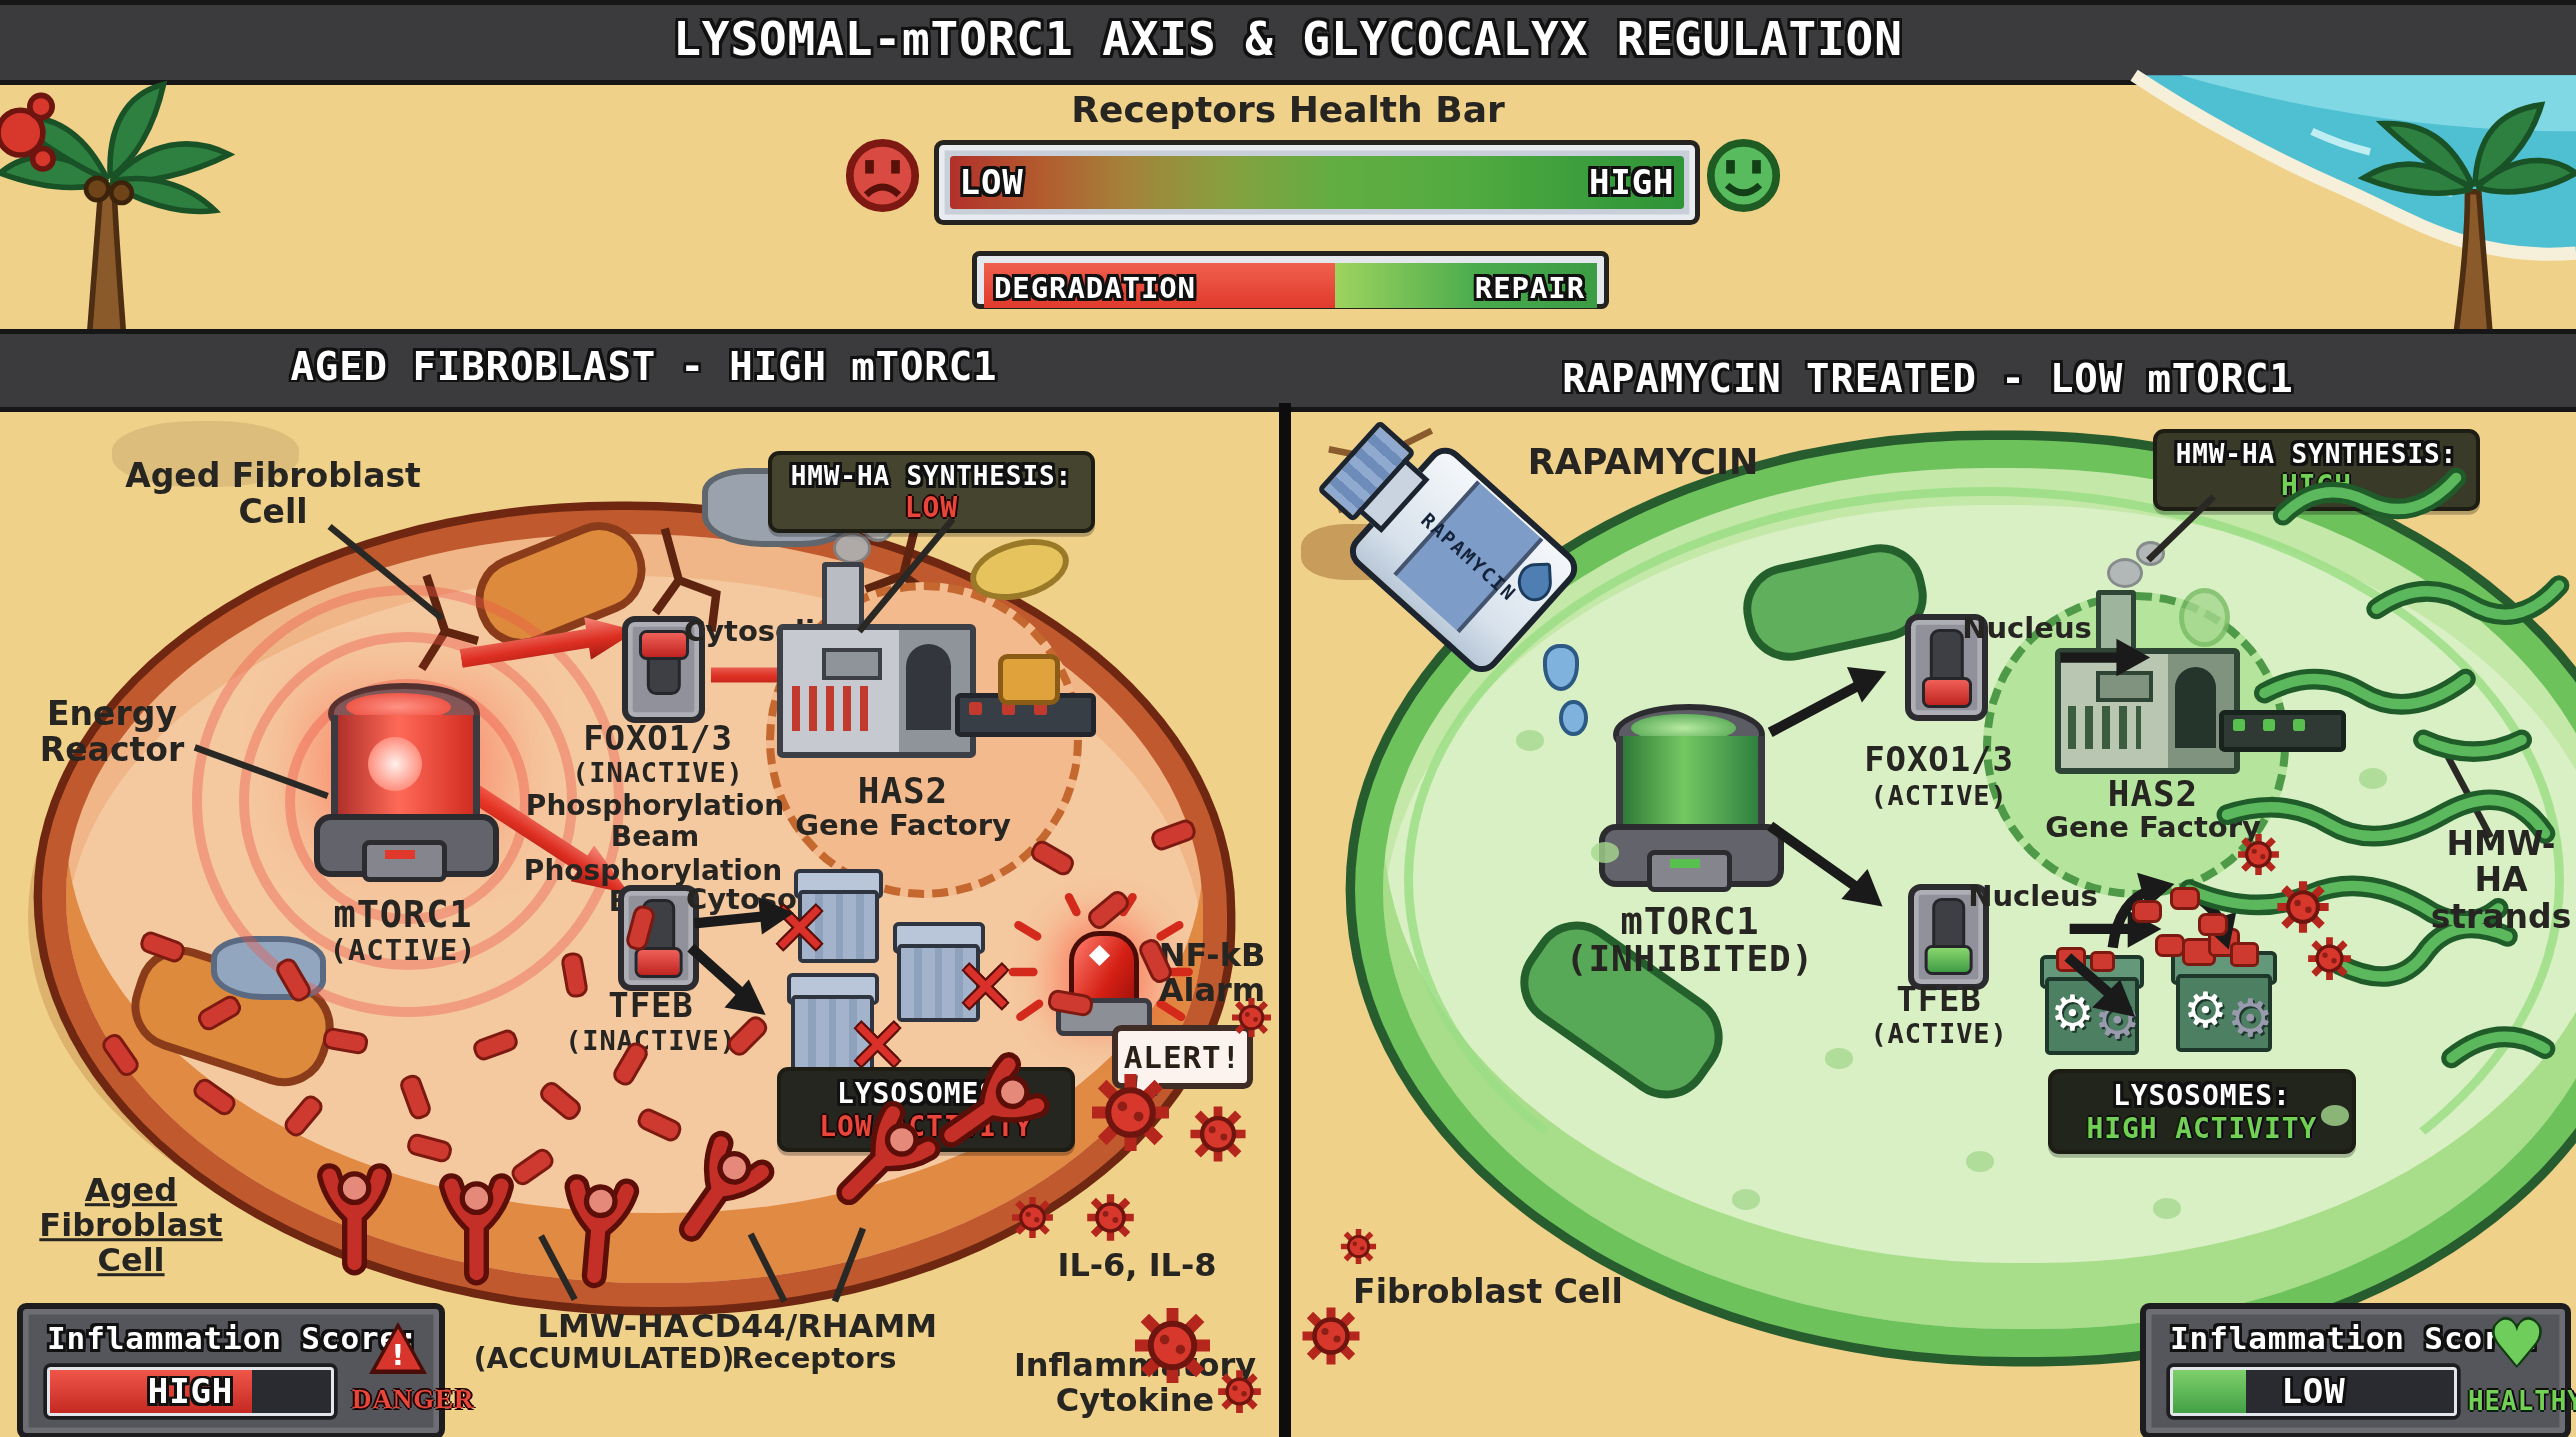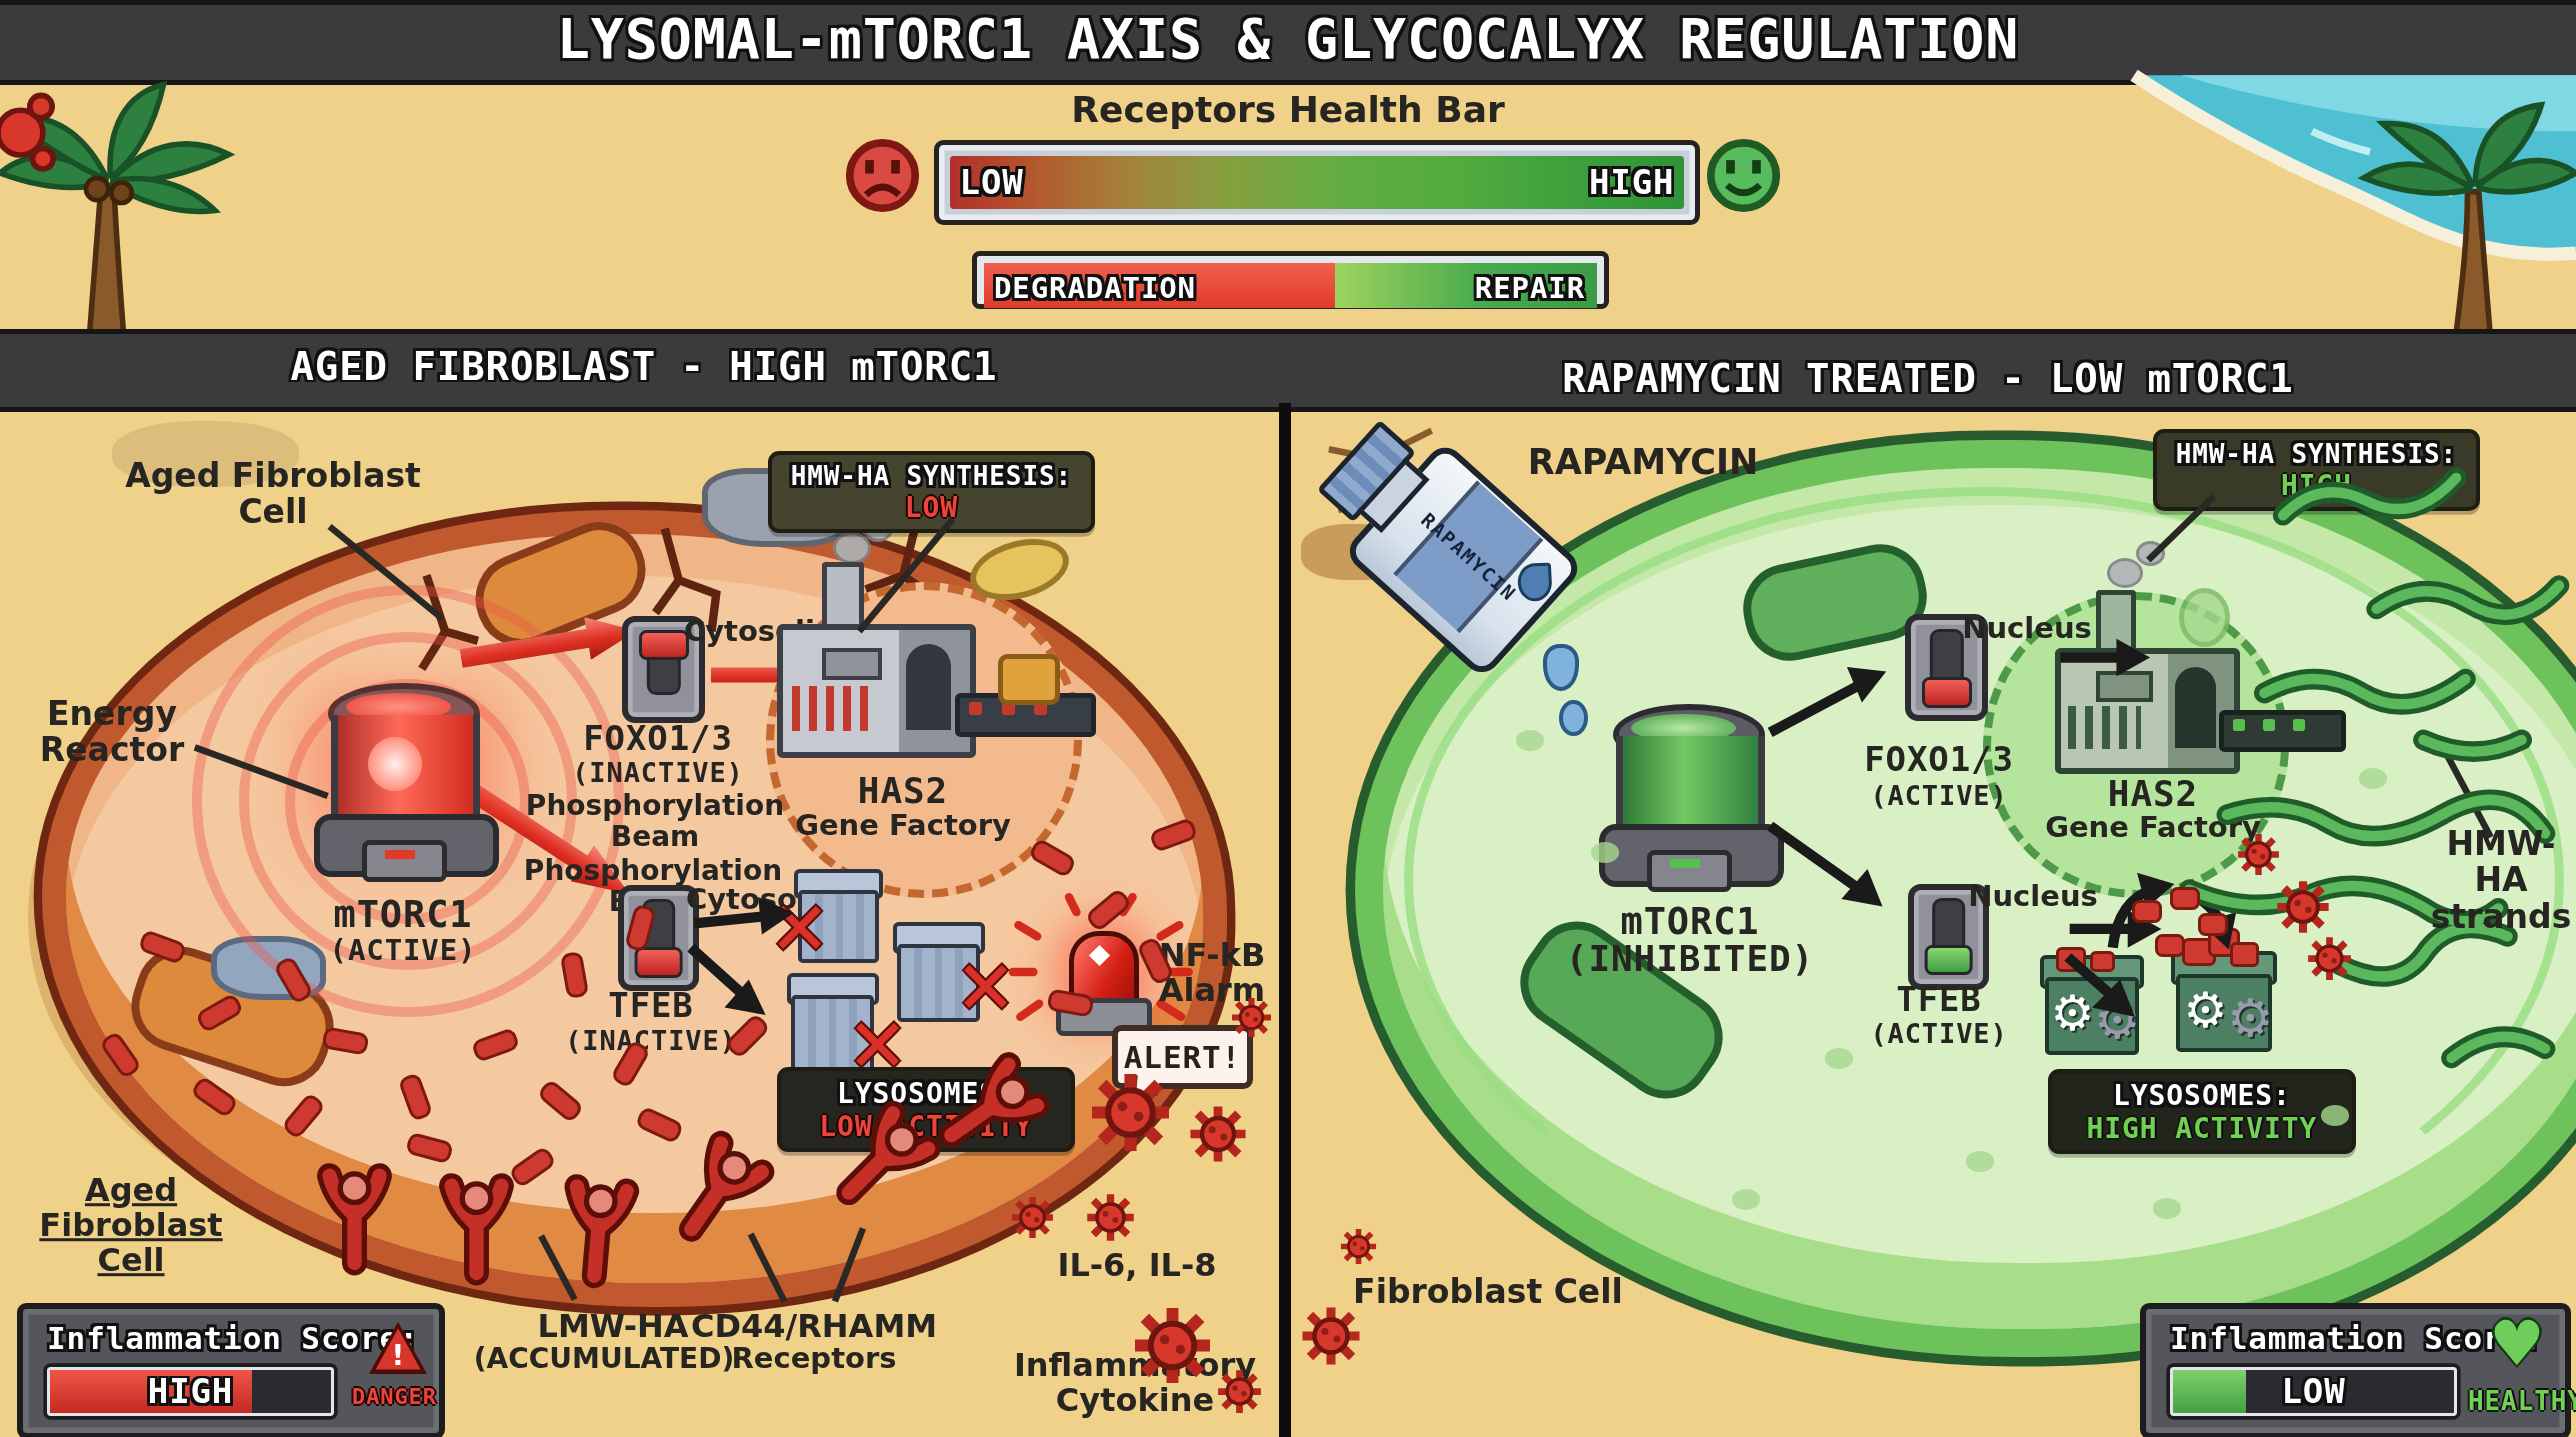--- a/index.html
+++ b/index.html
@@ -32,21 +32,21 @@
   .mito{position:absolute;border-radius:45px;}
   .smoke{position:absolute;background:#aeb2b6;border:3.7px solid #7e8286;border-radius:50%;opacity:.9;}
   svg{position:absolute;overflow:visible;}
 </style>
 </head>
 <body>
 
 <div id="root">
 
   <div class="abs bar-dark" style="left:0;top:0;width:2576px;height:75px;"></div>
-  <div class="lbl px ow" style="left:1288px;top:39px;font-size:55px;white-space:nowrap;">LYSOMAL-mTORC1 AXIS &amp; GLYCOCALYX REGULATION</div>
+  <div class="lbl px ow" style="left:1288px;top:39px;font-size:46px;white-space:nowrap;">LYSOMAL-mTORC1 AXIS &amp; GLYCOCALYX REGULATION</div>
 
   <svg style="left:2003px;top:75px;" width="573" height="197" viewBox="0 0 612 210">
     <path d="M140 0 L612 0 L612 190 C500 200 430 150 360 120 C280 85 200 40 140 0 Z" fill="#4fbfd2"></path>
     <path d="M190 0 L612 0 L612 60 C470 60 330 40 190 0 Z" fill="#7fd8e4"></path>
     <path d="M140 0 C200 40 280 85 360 120 C430 150 500 200 612 190" stroke="#f6efd9" stroke-width="14" fill="none"></path>
     <path d="M330 60 q30 14 62 22 M420 110 q30 12 60 16" stroke="#bfeef2" stroke-width="8" fill="none"></path>
   </svg>
 
   <svg style="left:0px;top:75px;" width="243" height="257" viewBox="0 0 260 275">
     <path d="M108 120 C104 170 100 225 96 275 L132 275 C128 220 124 170 122 120 Z" fill="#8a5a2b" stroke="#4e2e12" stroke-width="6"></path>
@@ -274,21 +274,21 @@
   <div class="abs" style="left:17px;top:1303px;width:416px;height:124px;background:#55565c;border:6.6px solid #1d1d1f;border-radius:9.4px;box-shadow:inset 0 0 0 5.6px #6d6e74;">
     <div class="px ow abs" style="left:24px;top:11.2px;font-size:31px;">Inflammation Score:</div>
     <div class="abs" style="left:24px;top:58px;width:281px;height:43px;background:#2a2b30;border:3.7px solid #e2e5ea;box-shadow:0 0 0 3.7px #1d1d1f;border-radius:3.7px;">
       <div class="abs" style="left:0;top:0;width:72%;height:100%;background:linear-gradient(#ef5548,#c42a22);"></div>
       <div class="lbl px ow" style="left:50%;top:50%;font-size:34px;">HIGH</div>
     </div>
     <div class="abs" style="left:346px;top:13px;width:58px;height:52px;clip-path:polygon(50% 0,100% 100%,0 100%);background:#4a0d07;">
       <div class="abs" style="left:6.6px;top:6.6px;width:45px;height:41px;clip-path:polygon(50% 0,100% 100%,0 100%);background:#d8362c;"></div>
       <div class="lbl" style="left:29px;top:34px;color:#fff;font-size:28px;">!</div>
     </div>
-    <div class="px or abs" style="left:329px;top:75px;font-size:22px;">DANGER</div>
+    <div class="px or abs" style="left:329px;top:75px;font-size:27px;font-family:Liberation Serif, serif;">DANGER</div>
   </div>
 
   <div class="abs" style="left:1279px;top:403px;width:12px;height:1035px;background:#0d0d0d;"></div>
 
   <div class="abs" style="left:1357px;top:487px;width:1245px;height:842px;border-radius:50%;background:#ddb56e;"></div>
   <div class="abs" style="left:1355px;top:440px;width:1236px;height:861px;border-radius:50% 50% 48% 52%;background:#d8f0c4;border:28px solid #6dc25c;box-shadow:0 0 0 9.4px #275c2e, inset 0 -66px 0 #a8dd8a, inset 0 37px 0 #c4e8a8;"></div>
   <div class="abs" style="left:1404px;top:487px;width:1142px;height:768px;border-radius:50%;border:9.4px solid #9ade84;border-bottom-color:transparent;opacity:.8;"></div>
 
   <div class="abs" style="left:1983px;top:592px;width:290px;height:290px;border-radius:50%;background:#b5e49c;border:8.4px dashed #4f9a48;"></div>
 

